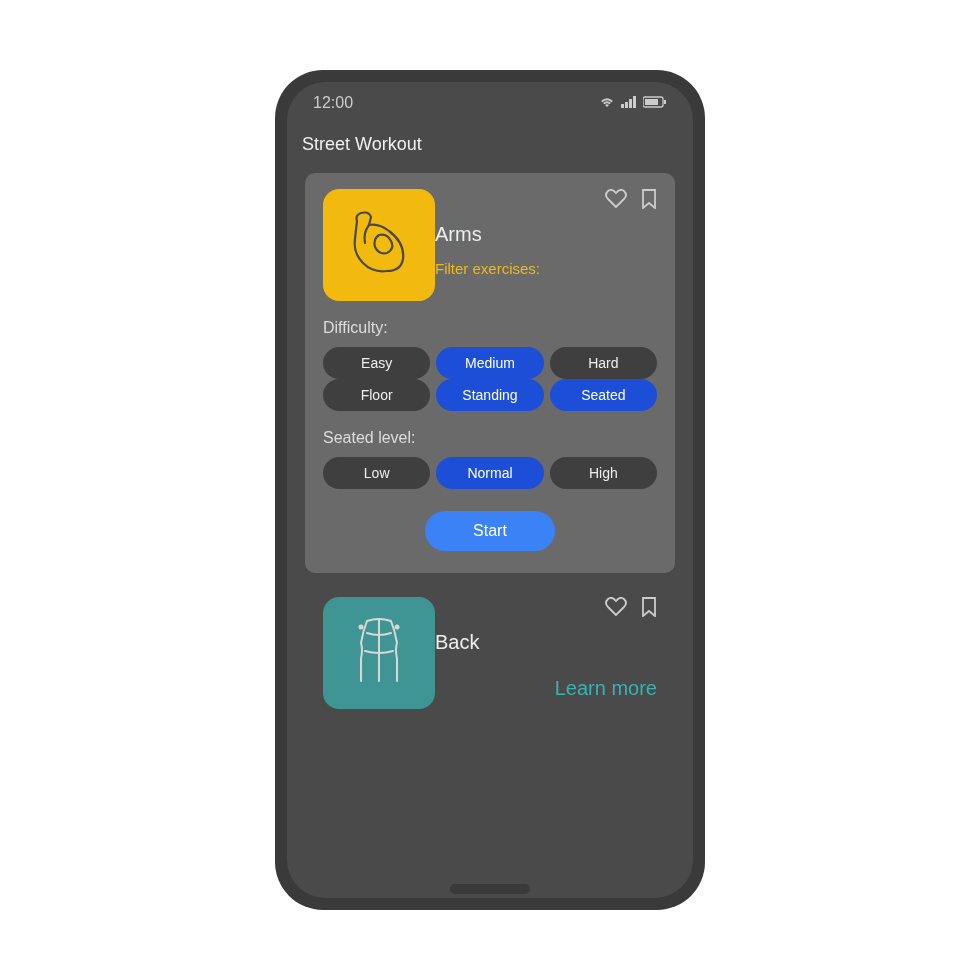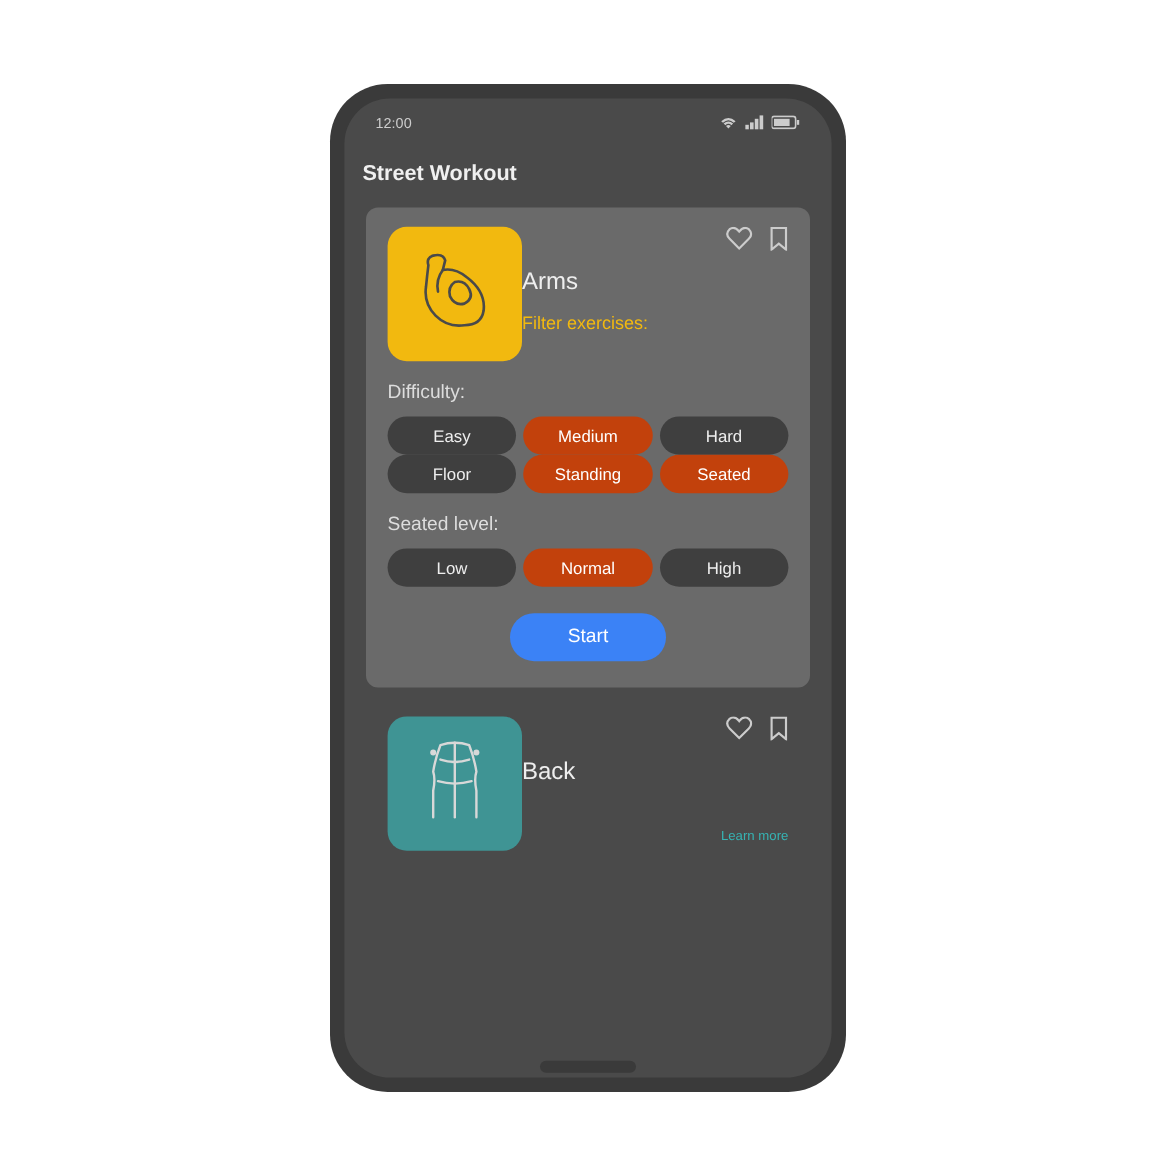--- a/index.html
+++ b/index.html
@@ -28,28 +28,28 @@
     overflow: hidden;
     position: relative;
   }
   .status-bar {
     height: 42px;
     display: flex;
     align-items: center;
     justify-content: space-between;
     padding: 0 26px;
     color: #ccc;
-    font-size: 12px;
+    font-size: 16px;
   }
   .status-icons { display: flex; gap: 6px; align-items: center; }
   .app-title {
     color: #f0f0f0;
     font-size: 18px;
     padding: 10px 15px 18px;
-    font-weight: 700;
+    font-weight: 400;
   }
   .content {
     padding: 0 18px;
   }
   .card {
     background: #6a6a6a;
     border-radius: 10px;
     padding: 16px 18px 22px;
     margin-bottom: 16px;
   }
@@ -90,23 +90,23 @@
     font-weight: 400;
     margin-bottom: 14px;
   }
   .filter-label {
     color: #f2b90f;
     font-size: 15px;
     font-weight: 500;
   }
   .learn-more {
     color: #36b3b3;
-    font-size: 11px;
+    font-size: 20px;
     text-align: right;
-    margin-top: 22px;
+    margin-top: 9px;
     cursor: pointer;
   }
   .section-label {
     color: #ddd;
     font-size: 16px;
     margin: 18px 0 10px;
   }
   .chips {
     display: flex;
     gap: 6px;
@@ -119,21 +119,21 @@
     display: flex;
     align-items: center;
     justify-content: center;
     font-size: 14px;
     color: #eee;
     background: #3f3f3f;
     cursor: pointer;
     border: none;
   }
   .chip.selected {
-    background: #c2410c;
+    background: #1d4ed8;
     color: #fff;
   }
   .start-btn {
     display: block;
     margin: 22px auto 0;
     width: 130px;
     height: 40px;
     border-radius: 22px;
     background: #3b82f6;
     color: #fff;

